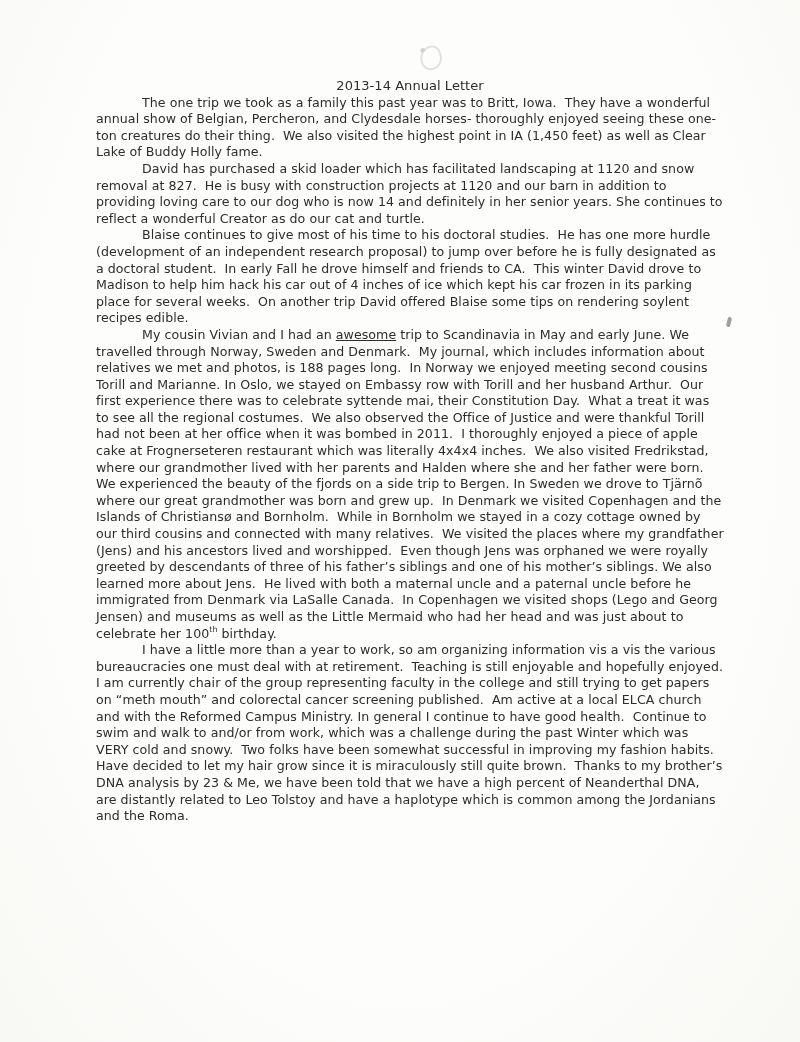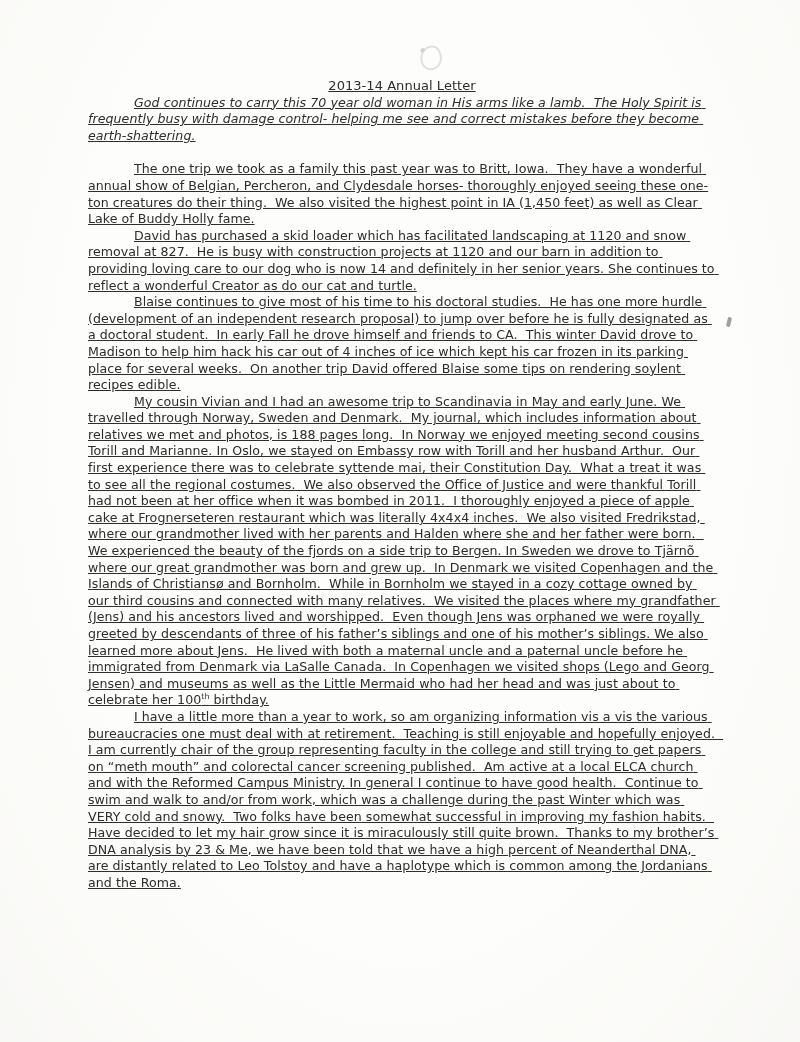--- a/index.html
+++ b/index.html
@@ -17,27 +17,26 @@
     position: relative;
     width: 800px;
     height: 1042px;
     background:
       radial-gradient(ellipse at 50% 40%, rgba(255,255,255,0) 60%, rgba(225,223,218,0.18) 100%),
       #fdfdfb;
     color: #2d2d2d;
   }
   .content {
     position: absolute;
-    left: 88px;
+    left: 96px;
     top: 78px;
     width: 628px;
     font-size: 12.6px;
     line-height: 16.6px;
     letter-spacing: 0.05px;
-    text-decoration: underline;
   }
   .title {
     text-align: center;
     margin: 0 0 0 0;
     font-size: 13px;
     white-space: pre-wrap;
   }
   .para {
     margin: 0;
     text-indent: 46px;
@@ -91,21 +90,20 @@
 </style>
 </head>
 <body>
 
 <div class="page">
   <div class="smudge"></div>
   <div class="speck"></div>
   <div class="content">
     <p class="title">2013-14 Annual Letter</p>
     <div>
-        <p class="para intro-italic"><span>God continues to carry this 70 year old woman in His arms like a lamb.  The Holy Spirit is frequently busy with damage control- helping me see and correct mistakes before they become earth-shattering.</span></p>
         <p class="para body"><span>The one trip we took as a family this past year was to Britt, Iowa.  They have a wonderful annual show of Belgian, Percheron, and Clydesdale horses- thoroughly enjoyed seeing these one-ton creatures do their thing.  We also visited the highest point in IA (1,450 feet) as well as Clear Lake of Buddy Holly fame.</span></p>
         <p class="para body"><span>David has purchased a skid loader which has facilitated landscaping at 1120 and snow removal at 827.  He is busy with construction projects at 1120 and our barn in addition to providing loving care to our dog who is now 14 and definitely in her senior years. She continues to reflect a wonderful Creator as do our cat and turtle.</span></p>
         <p class="para body"><span>Blaise continues to give most of his time to his doctoral studies.  He has one more hurdle (development of an independent research proposal) to jump over before he is fully designated as a doctoral student.  In early Fall he drove himself and friends to CA.  This winter David drove to Madison to help him hack his car out of 4 inches of ice which kept his car frozen in its parking place for several weeks.  On another trip David offered Blaise some tips on rendering soylent recipes edible.</span></p>
         <p class="para body"><span>My cousin Vivian and I had an </span><span class="u">awesome</span><span> trip to Scandinavia in May and early June. We travelled through Norway, Sweden and Denmark.  My journal, which includes information about relatives we met and photos, is 188 pages long.  In Norway we enjoyed meeting second cousins Torill and Marianne. In Oslo, we stayed on Embassy row with Torill and her husband Arthur.  Our first experience there was to celebrate syttende mai, their Constitution Day.  What a treat it was to see all the regional costumes.  We also observed the Office of Justice and were thankful Torill had not been at her office when it was bombed in 2011.  I thoroughly enjoyed a piece of apple cake at Frognerseteren restaurant which was literally 4x4x4 inches.  We also visited Fredrikstad, where our grandmother lived with her parents and Halden where she and her father were born.  We experienced the beauty of the fjords on a side trip to Bergen. In Sweden we drove to Tjärnõ where our great grandmother was born and grew up.  In Denmark we visited Copenhagen and the Islands of Christiansø and Bornholm.  While in Bornholm we stayed in a cozy cottage owned by our third cousins and connected with many relatives.  We visited the places where my grandfather (Jens) and his ancestors lived and worshipped.  Even though Jens was orphaned we were royally greeted by descendants of three of his father’s siblings and one of his mother’s siblings. We also learned more about Jens.  He lived with both a maternal uncle and a paternal uncle before he immigrated from Denmark via LaSalle Canada.  In Copenhagen we visited shops (Lego and Georg Jensen) and museums as well as the Little Mermaid who had her head and was just about to celebrate her </span><span>100</span><span class="sup">th</span><span> birthday.</span></p>
         <p class="para body"><span>I have a little more than a year to work, so am organizing information vis a vis the various bureaucracies one must deal with at retirement.  Teaching is still enjoyable and hopefully enjoyed.  I am currently chair of the group representing faculty in the college and still trying to get papers on “meth mouth” and colorectal cancer screening published.  Am active at a local ELCA church and with the Reformed Campus Ministry. In general I continue to have good health.  Continue to swim and walk to and/or from work, which was a challenge during the past Winter which was VERY cold and snowy.  Two folks have been somewhat successful in improving my fashion habits.  Have decided to let my hair grow since it is miraculously still quite brown.  Thanks to my brother’s DNA analysis by 23 &amp; Me, we have been told that we have a high percent of Neanderthal DNA, are distantly related to Leo Tolstoy and have a haplotype which is common among the Jordanians and the Roma.</span></p>
       </div>
   </div>
 </div>
 
 </body></html>

